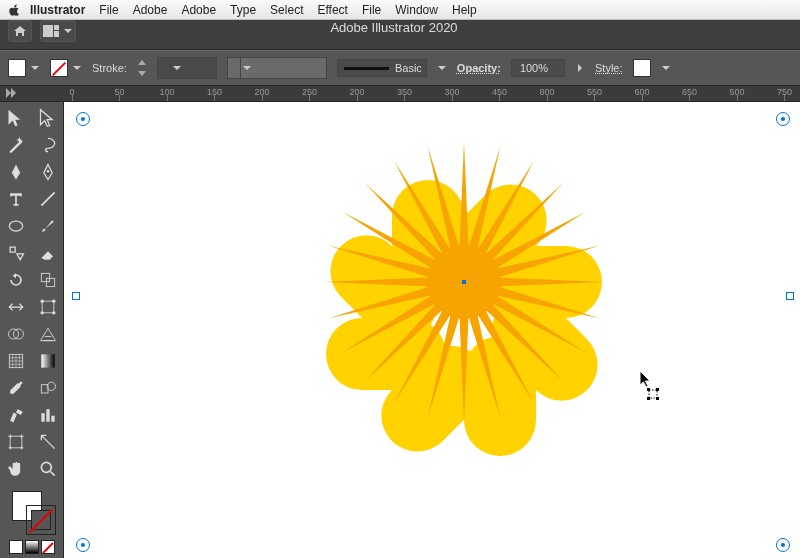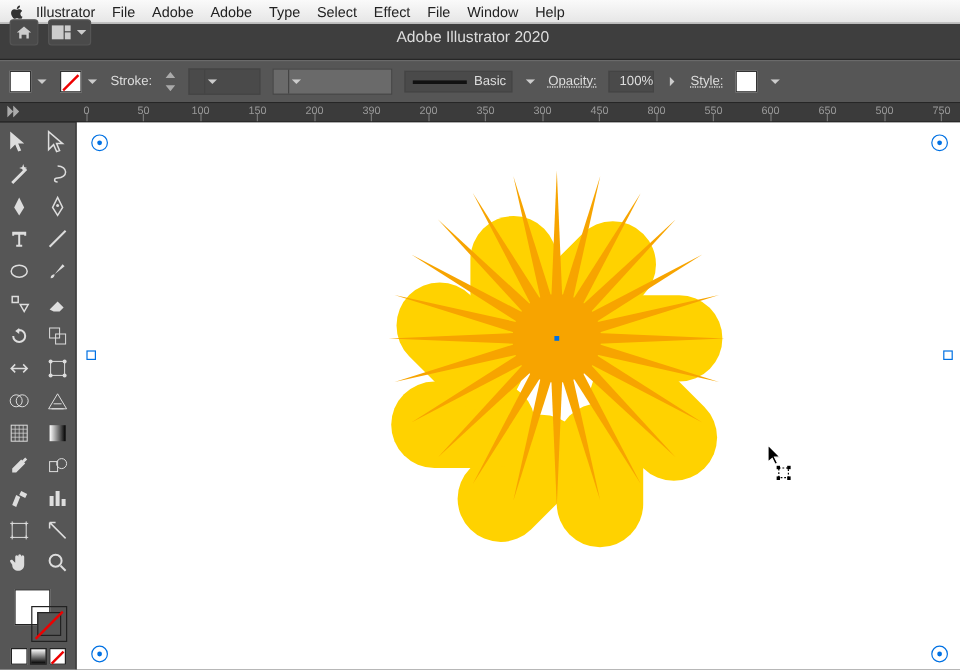--- a/index.html
+++ b/index.html
@@ -2,41 +2,41 @@
 <html><head>
 <meta charset="utf-8">
 <style>
   * { box-sizing: border-box; margin: 0; padding: 0; }
   html, body { width: 800px; height: 558px; overflow: hidden; font-family: "Helvetica Neue", Arial, sans-serif; font-size: 12px; color: #ccc; background: #fff; }
   .app { background: #3b3b3b; width: 100%; height: 100%; display: flex; flex-direction: column; }
   
   .mac-bar { height: 20px; background: linear-gradient(#fafafa,#e6e6e6); color: #222; display: flex; align-items: center; padding: 0 8px; font-size: 12px; border-bottom: 1px solid #bbb; }
   .mac-bar .apple { margin-right: 10px; display: inline-flex; }
   .mac-bar .menu-item { margin-right: 14px; }
-  .mac-bar .menu-item.bold { font-weight: normal; text-align: right; }
+  .mac-bar .menu-item.bold { font-weight: bold; text-align: right; }
   
-  .app-header { height: 30px; background: #3e3e3e; display: flex; align-items: flex-end; padding: 11px 8px; border-bottom: 1px solid #262626; }
+  .app-header { height: 30px; background: #3e3e3e; display: flex; align-items: flex-start; padding: 0 8px; border-bottom: 1px solid #262626; }
   .app-header .home { width: 24px; height: 22px; display: flex; align-items: center; justify-content: center; border: 1px solid #555; border-radius: 3px; background: #4a4a4a; margin-right: 8px; }
   .app-header .arrange { width: 36px; height: 22px; display: flex; align-items: center; justify-content: center; border: 1px solid #555; border-radius: 3px; background: #4a4a4a; }
   .app-header .title { margin-left: auto; margin-right: auto; color: #ddd; font-size: 13px; }
   .app-header .spacer-right { width: 80px; }
   
   .control-bar { height: 36px; background: #565656; display: flex; align-items: center; padding: 0 8px; gap: 10px; border-top: 1px solid #6a6a6a; border-bottom: 1px solid #262626; font-size: 11px; color: #ddd; }
   .seg { display: flex; align-items: center; gap: 4px; }
   .dropdown { display: flex; align-items: center; border: 1px solid #444; background: #4a4a4a; height: 22px; }
   .dropdown .val { padding: 0 6px; }
   .dropdown .caret { width: 14px; height: 100%; display: flex; align-items: center; justify-content: center; border-left: 1px solid #444; }
   .chip { width: 18px; height: 18px; border: 1px solid #333; }
   .swatch-white { background: #fff; }
   .swatch-none { background: #fff; position: relative; }
   .swatch-none::after { content: ""; position: absolute; left: -1px; right: -1px; top: 50%; border-top: 2px solid #e00; transform: rotate(-45deg); }
   .stroke-prev { width: 90px; height: 18px; background: #4a4a4a; border: 1px solid #444; display: flex; align-items: center; justify-content: flex-end; padding-right: 4px; }
   .stroke-prev .line { flex: 1; height: 3px; background: #111; margin: 0 6px; }
   .mini-caret { width: 10px; height: 10px; display: inline-flex; align-items: center; justify-content: center; }
-  .op-val { border: 1px solid #444; background: #4a4a4a; padding: 0 0 0 8px; height: 18px; display: flex; align-items: center; }
+  .op-val { border: 1px solid #444; background: #4a4a4a; padding: 0 16px 0 8px; height: 18px; display: flex; align-items: center; }
   
   .ruler-row { height: 16px; background: #3b3b3b; display: flex; align-items: flex-end; border-bottom: 1px solid #262626; position: relative; color: #999; font-size: 9px; }
   .ruler-arrow { position: absolute; left: 6px; top: 2px; }
   .tick { position: absolute; top: 0; height: 100%; display: flex; flex-direction: column; align-items: center; }
   .tick .num { position: absolute; top: 1px; }
   .tick .line { position: absolute; bottom: 0; width: 1px; height: 6px; background: #777; }
   
   .work { flex: 1; display: flex; min-height: 0; background: #3b3b3b; }
   .tools { width: 64px; background: #565656; border-right: 1px solid #262626; display: flex; flex-direction: column; padding: 4px 2px; }
   .tool-grid { display: grid; grid-template-columns: 28px 28px; gap: 3px 4px; justify-content: center; }
@@ -149,21 +149,21 @@
     </div>
     <div class="stroke-prev">
       <span class="line"></span>
       <span>Basic</span>
     </div>
     <span class="mini-caret">
         <svg width="8" height="5">
           <path d="M0 0l4 4 4-4z" fill="#ccc"></path>
         </svg>
       </span>
-    <span style="text-decoration: underline dotted;">Opacity:</span>
+    <span style="text-decoration: underline dotted; font-weight: bold;">Opacity:</span>
     <div class="op-val">
       <span>100%</span>
     </div>
     <span class="mini-caret">
         <svg width="5" height="8">
           <path d="M0 0l4 4-4 4z" fill="#ccc"></path>
         </svg>
       </span>
     <span style="text-decoration: underline dotted;">Style:</span>
     <span class="chip swatch-white"></span>
@@ -195,21 +195,21 @@
         </div>
         <div class="tick" style="left: 214.5px;">
           <span class="num">150</span>
           <span class="line"></span>
         </div>
         <div class="tick" style="left: 262px;">
           <span class="num">200</span>
           <span class="line"></span>
         </div>
         <div class="tick" style="left: 309.5px;">
-          <span class="num">390</span>
+          <span class="num">250</span>
           <span class="line"></span>
         </div>
         <div class="tick" style="left: 357px;">
           <span class="num">200</span>
           <span class="line"></span>
         </div>
         <div class="tick" style="left: 404.5px;">
           <span class="num">350</span>
           <span class="line"></span>
         </div>

